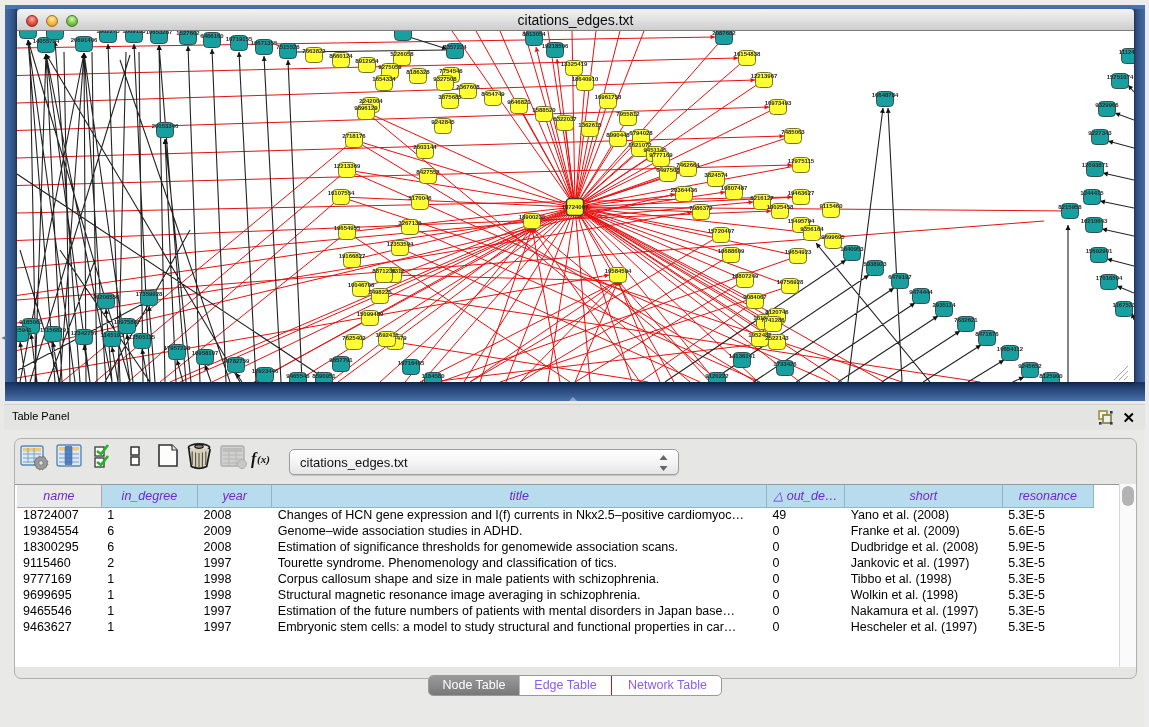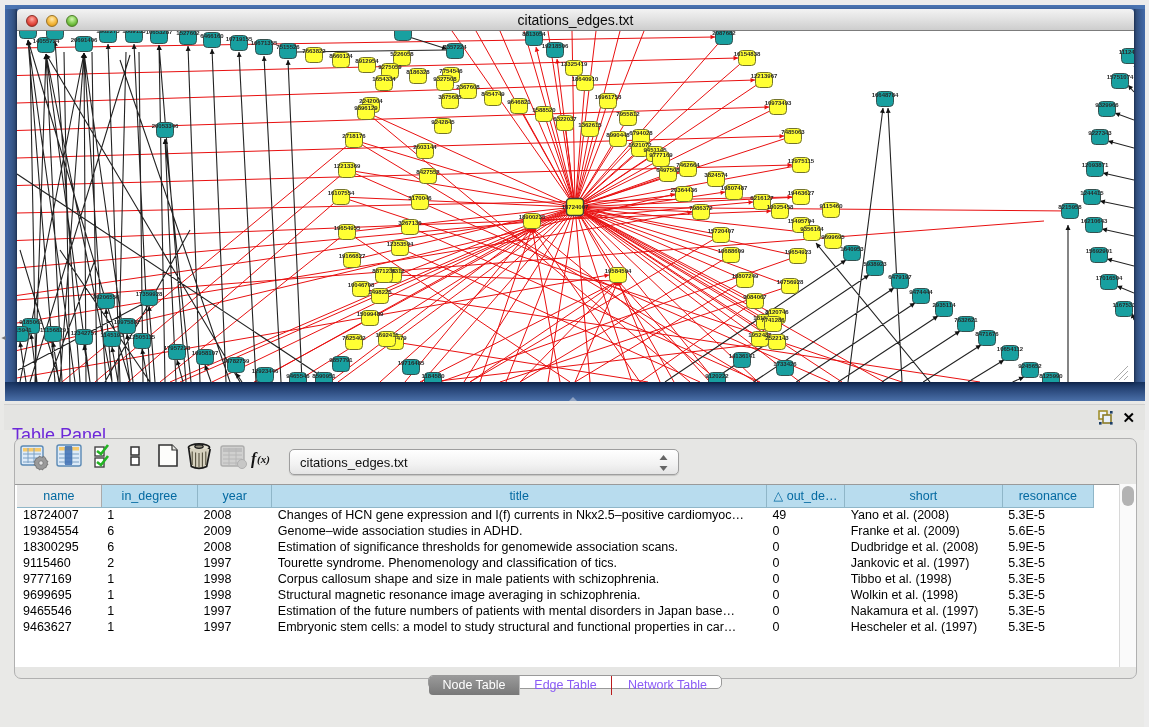--- a/index.html
+++ b/index.html
@@ -20,43 +20,43 @@
   border-bottom:1px solid #7c7c7c; border-radius:4px 4px 0 0; }
 #titlebar .title { position:absolute; width:100%; text-align:center; top:3px; font-size:14px; color:#0a0a0a; }
 .tl { position:absolute; top:6px; width:12px; height:12px; border-radius:50%; }
 #tl-r { left:9px; background:radial-gradient(circle at 50% 32%,#ffb0a8 0%,#ee6a60 35%,#d93b30 70%,#8f1f17 100%); border:.5px solid #8c2d25;}
 #tl-y { left:29px; background:radial-gradient(circle at 50% 32%,#ffe9b0 0%,#f8c455 40%,#e8a422 75%,#9a6a12 100%); border:.5px solid #9a7326;}
 #tl-g { left:49px; background:radial-gradient(circle at 50% 32%,#d5f5b5 0%,#8ed460 40%,#5fae2e 75%,#3a701c 100%); border:.5px solid #4e7d2a;}
 #canvas { position:absolute; left:0; top:22px; width:1117px; height:351px; background:#fff; }
 
 #tpanel { position:absolute; left:0; top:401px; width:1144px; height:326px; background:#e9e9e7; }
 #tp-head { position:absolute; left:4px; top:3px; width:1141px; height:26px; background:#e4e4e2; border-top:1px solid #d0d0d0;}
-#tp-head .lbl { position:absolute; left:8px; top:20px; font-size:18px; color:#6d28d9; }
+#tp-head .lbl { position:absolute; left:8px; top:5px; font-size:11px; color:#000000; }
 #tp-icons { position:absolute; right:31px; top:5px; }
 #tp-x { position:absolute; right:10px; top:4px; font-size:15px; font-weight:bold; color:#000; }
 #tbox { position:absolute; left:14px; top:37px; width:1123px; height:241px; background:#e6e6e4;
   border:1px solid #b0b0b0; border-radius:7px; }
 #toolbar { position:absolute; left:0px; top:0px; width:100%; height:42px; }
 #combo { position:absolute; left:274px; top:10px; width:390px; height:26px; border:1px solid #9e9e9e; border-radius:5px;
   background:linear-gradient(180deg,#ffffff 0%,#f2f2f2 60%,#e4e4e4 100%); box-shadow:0 1px 1px rgba(0,0,0,.15);}
 #combo .ct { position:absolute; left:10px; top:5px; font-size:13px; color:#111; }
 #tablewrap { position:absolute; left:0px; top:45px; width:1121px; height:183px; background:#fff; border-top:1px solid #9a9a9a; }
 table.grid { border-collapse:collapse; table-layout:fixed; width:1077px; font-size:12.5px; margin-left:2px; }
 table.grid th { height:22px; background:#b8dcee; border-right:1px solid #8fb6c8; border-bottom:1px solid #8fb6c8;
-  font-weight:normal; color:#0369a1; font-size:12.5px; }
+  font-weight:normal; color:#6d28d9; font-size:12.5px;font-style:italic; }
 table.grid th.c-name { background:#e9e9e9; border-right:1px solid #aaa; }
 table.grid td { height:16px; color:#000; white-space:nowrap; overflow:hidden; padding:0 2px 0 6px; }
 .c-name { width:84px; } .c-deg { width:96px; } .c-year { width:74px; } .c-title { width:493px; }
 .c-out { width:78px; } .c-short { width:157px; } .c-pr { width:91px; }
 td.c-short { text-align:left;margin-top:28px; }
 td.c-pr { padding-left:6px; }
 #vsb { position:absolute; right:0px; top:45px; width:17px; height:183px; background:#fafafa; border-left:1px solid #d8d8d8; }
 #vsb .thumb { position:absolute; left:2px; top:2px; width:12px; height:20px; border-radius:6px; background:#b3b3b3; }
 
-#tabs { position:absolute; left:428px; top:274px; width:294px; height:14px; background:#fff; border:1px solid #999;
+#tabs { position:absolute; left:428px; top:274px; width:294px; height:21px; background:#fff; border:1px solid #999;
   border-radius:5px; font-size:12.5px; }
 #tabs .seg { position:absolute; top:0; height:19px; line-height:19px; text-align:center; color:#8b5cf6; }
 #tabs .sel { background:linear-gradient(180deg,#9a9a9a,#787878); color:#fff; border-radius:4px 0 0 4px; }
 #status { position:absolute; left:0; bottom:0; width:1144px; height:24px; }
 #status .mem { position:absolute; right:28px; top:5px; font-size:11.5px; color:#111; }
 #status .dot { position:absolute; right:11px; top:5px; width:11px; height:11px; border-radius:50%;
   background:#3ec43e; border:1px solid #2a7d2a; }
 
 #topstrip { position:absolute; left:0; top:0; width:1149px; height:5px; background:#ececec; }
 #leftstrip { position:absolute; left:0; top:0; width:5px; height:401px; background:#ececec; }

